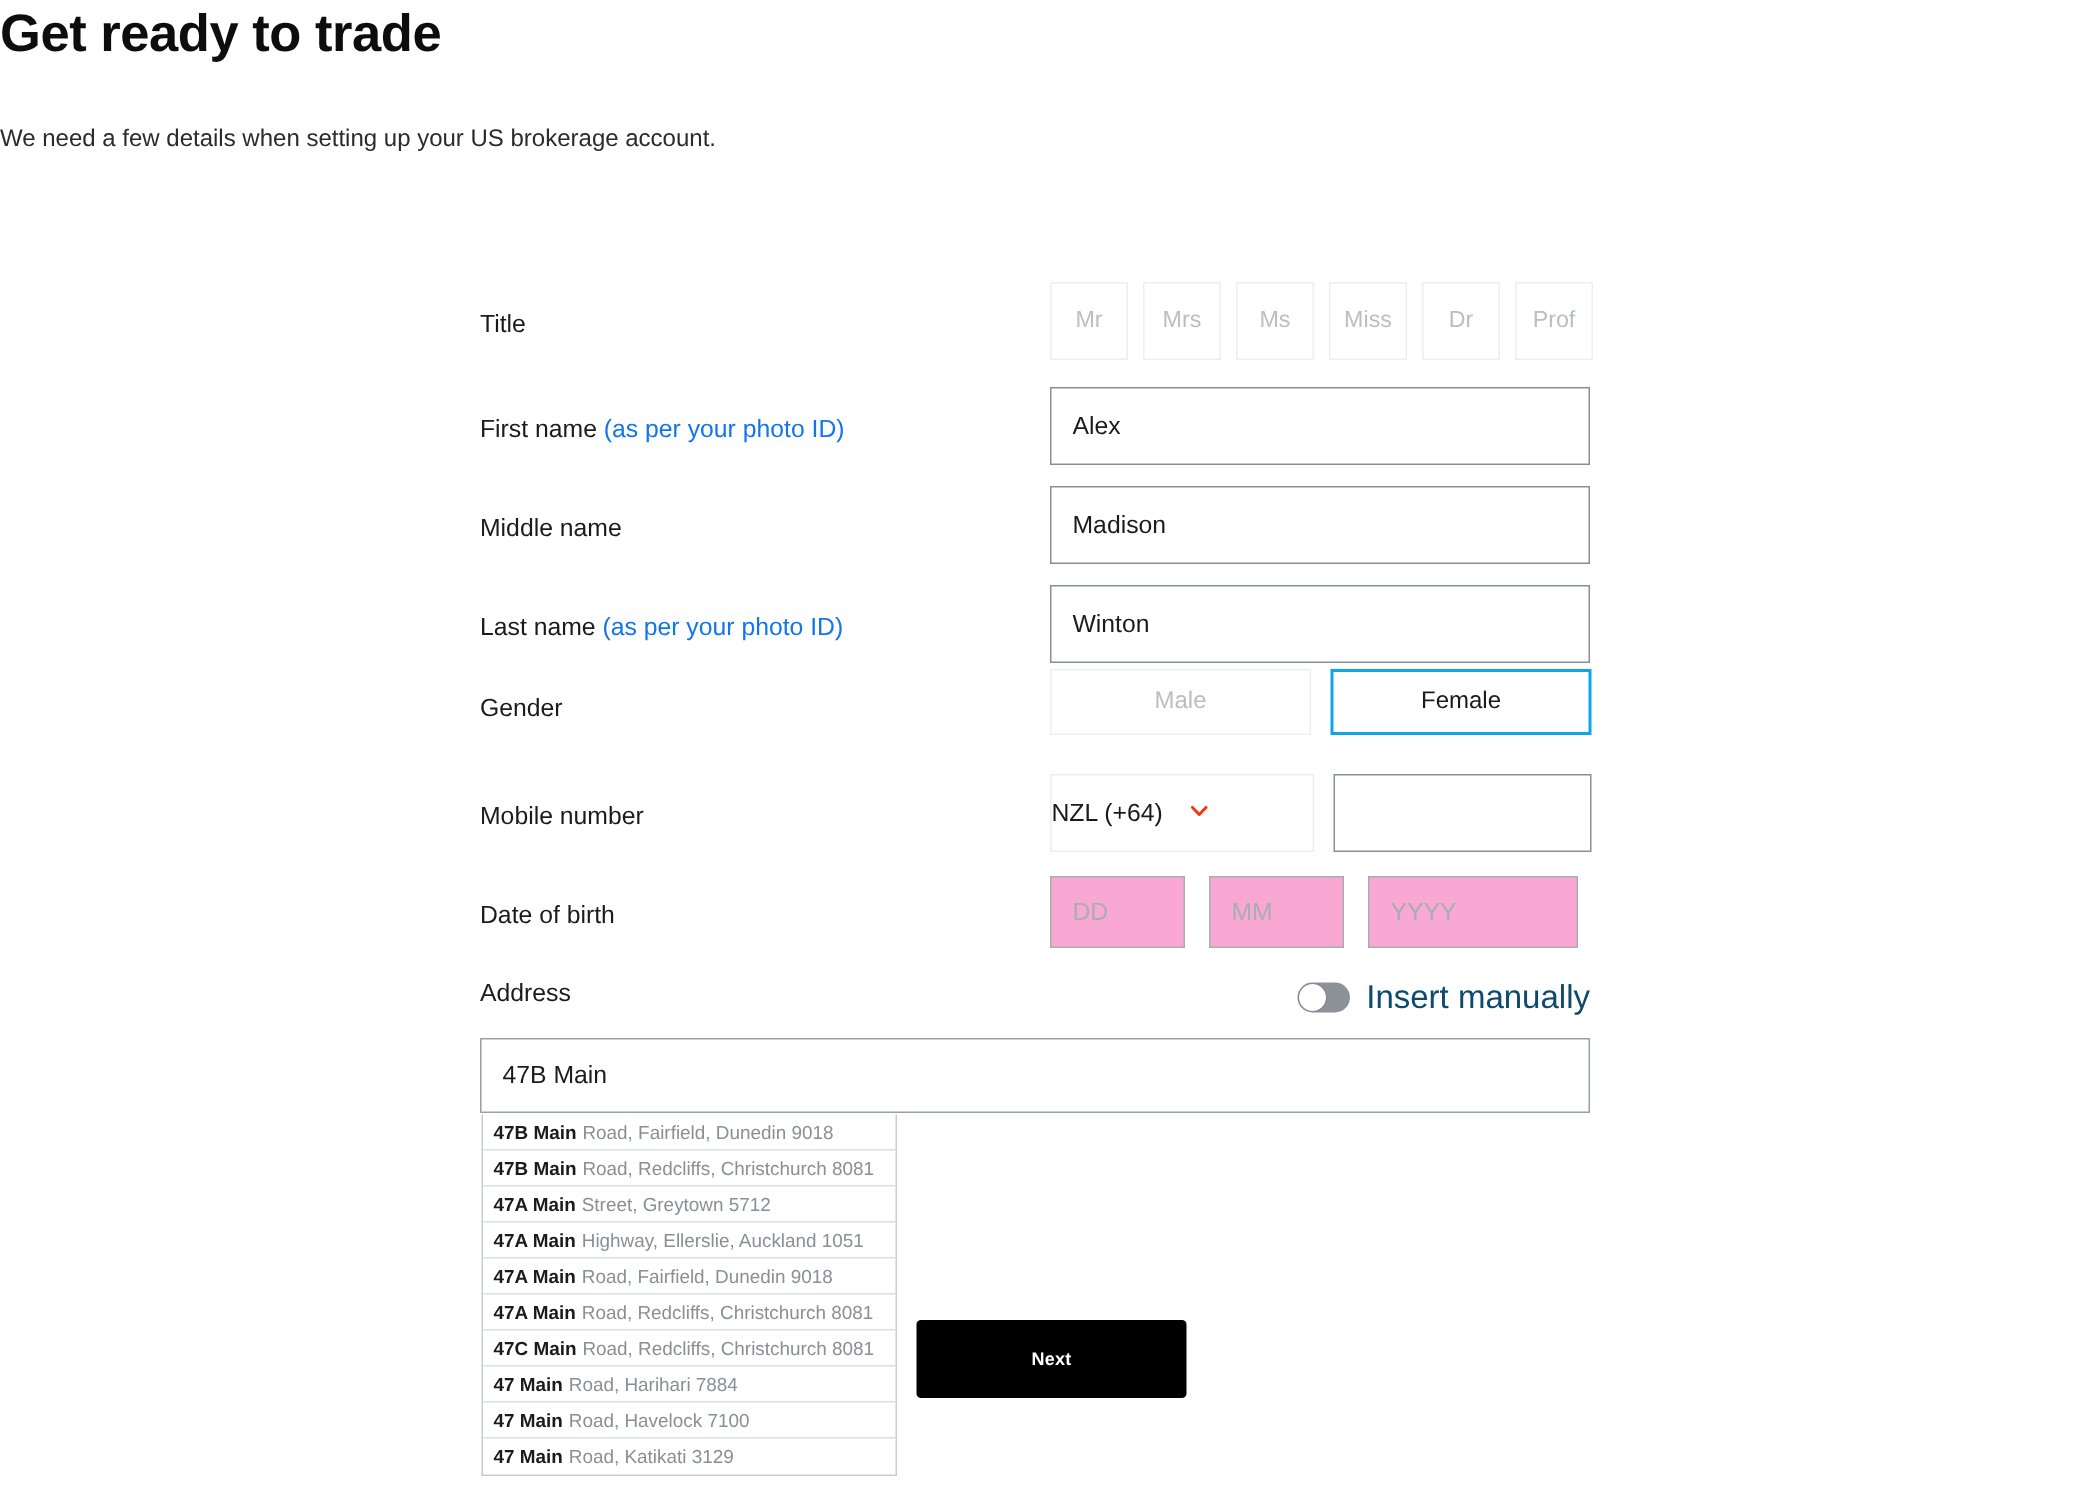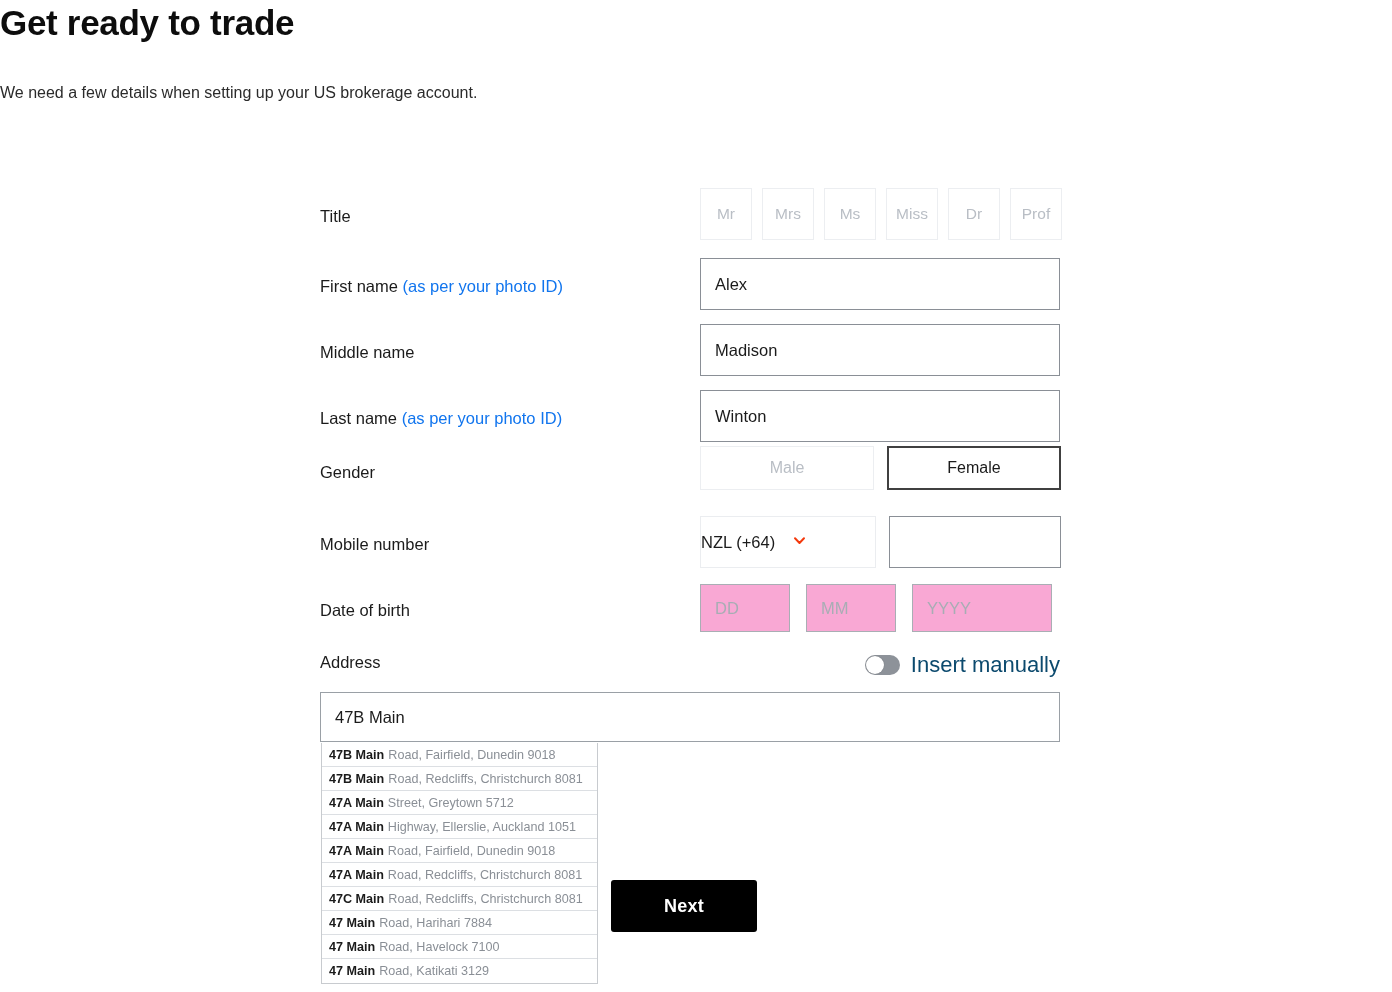--- a/index.html
+++ b/index.html
@@ -129,21 +129,21 @@
     border: 1px solid #eceef1;
     display: flex;
     align-items: center;
     justify-content: center;
     font-size: 16px;
     color: #b9bec5;
     cursor: pointer;
     font-family: "Liberation Sans", sans-serif;
   }
   .gender-btn.selected {
-    border: 2px solid #404040;
+    border: 2px solid #0ea5e9;
     color: #1b1b1b;
   }
 
   
   .mobile-group { display: flex; gap: 13px; }
   .country-select {
     width: 176px;
     height: 52px;
     box-sizing: border-box;
     border: 1px solid #ebedf0;
@@ -270,27 +270,27 @@
     color: #1b1b1b;
     font-weight: 700;
     margin-right: 4px;
   }
 
   
   .next-button {
     position: absolute;
     top: 710px;
     left: 291px;
-    width: 146px;
+    width: 180px;
     height: 52px;
     background: #000000;
     color: #ffffff;
     border: none;
     border-radius: 3px;
-    font-size: 18px;
+    font-size: 12px;
     font-weight: 700;
     font-family: "Liberation Sans", sans-serif;
     cursor: pointer;
     letter-spacing: .2px;
   }
 </style>
 </head>
 <body>
 
 <div class="page-header">

